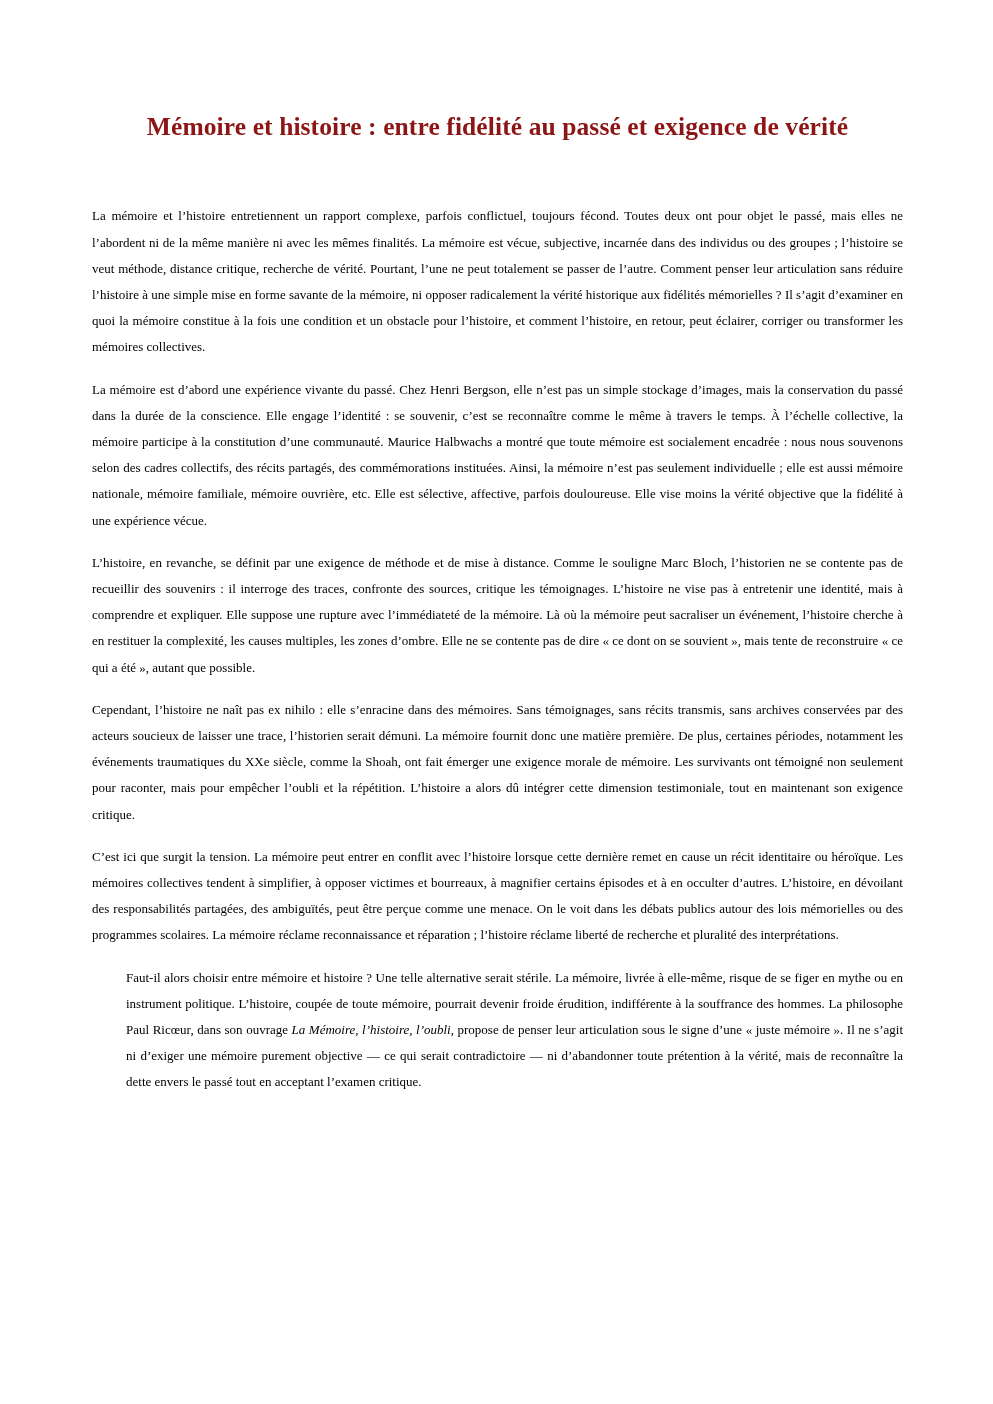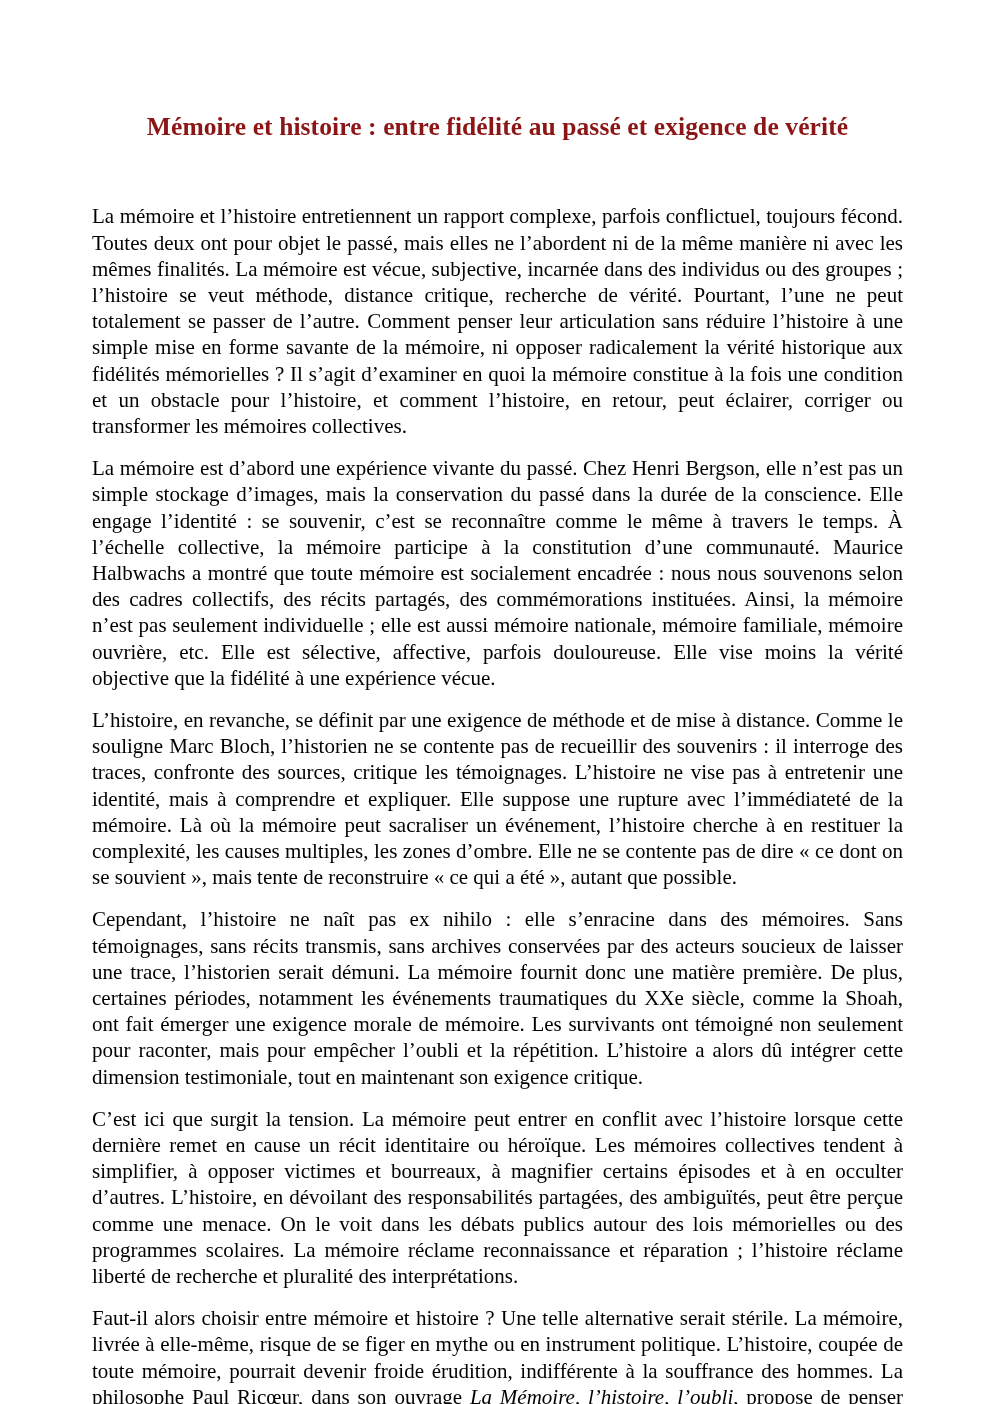--- a/index.html
+++ b/index.html
@@ -32,31 +32,32 @@
     text-align: center;
     margin: 16px;
     padding-top: 96px;
     letter-spacing: 0.1px;
   }
   .body-block {
     padding-top: 46px;
   }
   p.para {
     font-family: "Liberation Serif", "DejaVu Serif", serif;
-    font-size: 21px;
+    font-size: 13px;
     line-height: 26.2px;
     color: #000000;
     text-align: justify;
     text-justify: inter-word;
     margin: 0 0 16px 0;
     hyphens: none;
     -webkit-hyphens: none;
   }
   p.para:last-child {
     margin-bottom: 0;
+    margin-left: 34px;
   }
   em.work-title {
     font-style: italic;
   }
 </style>
 </head>
 <body>
 
 <div class="page">
   <div class="content">

